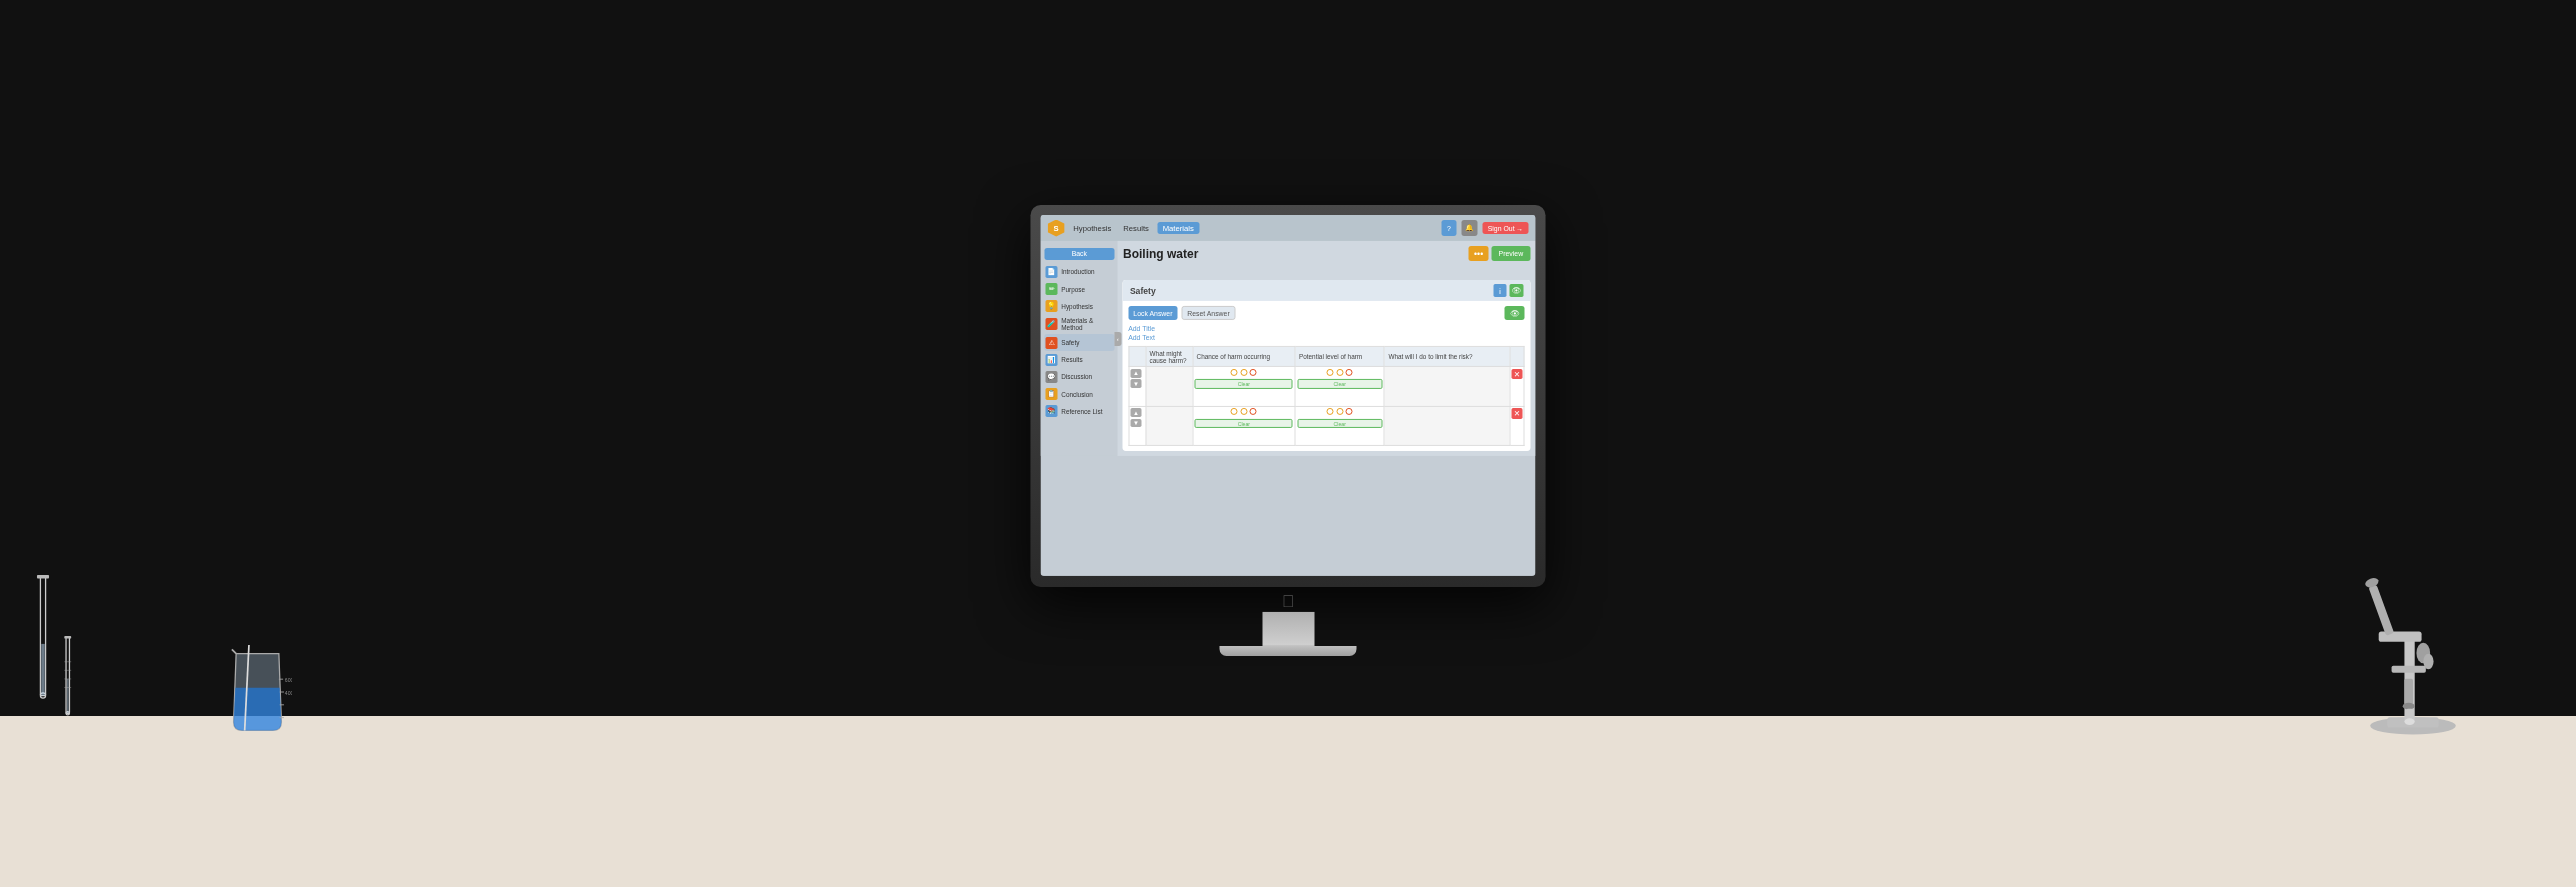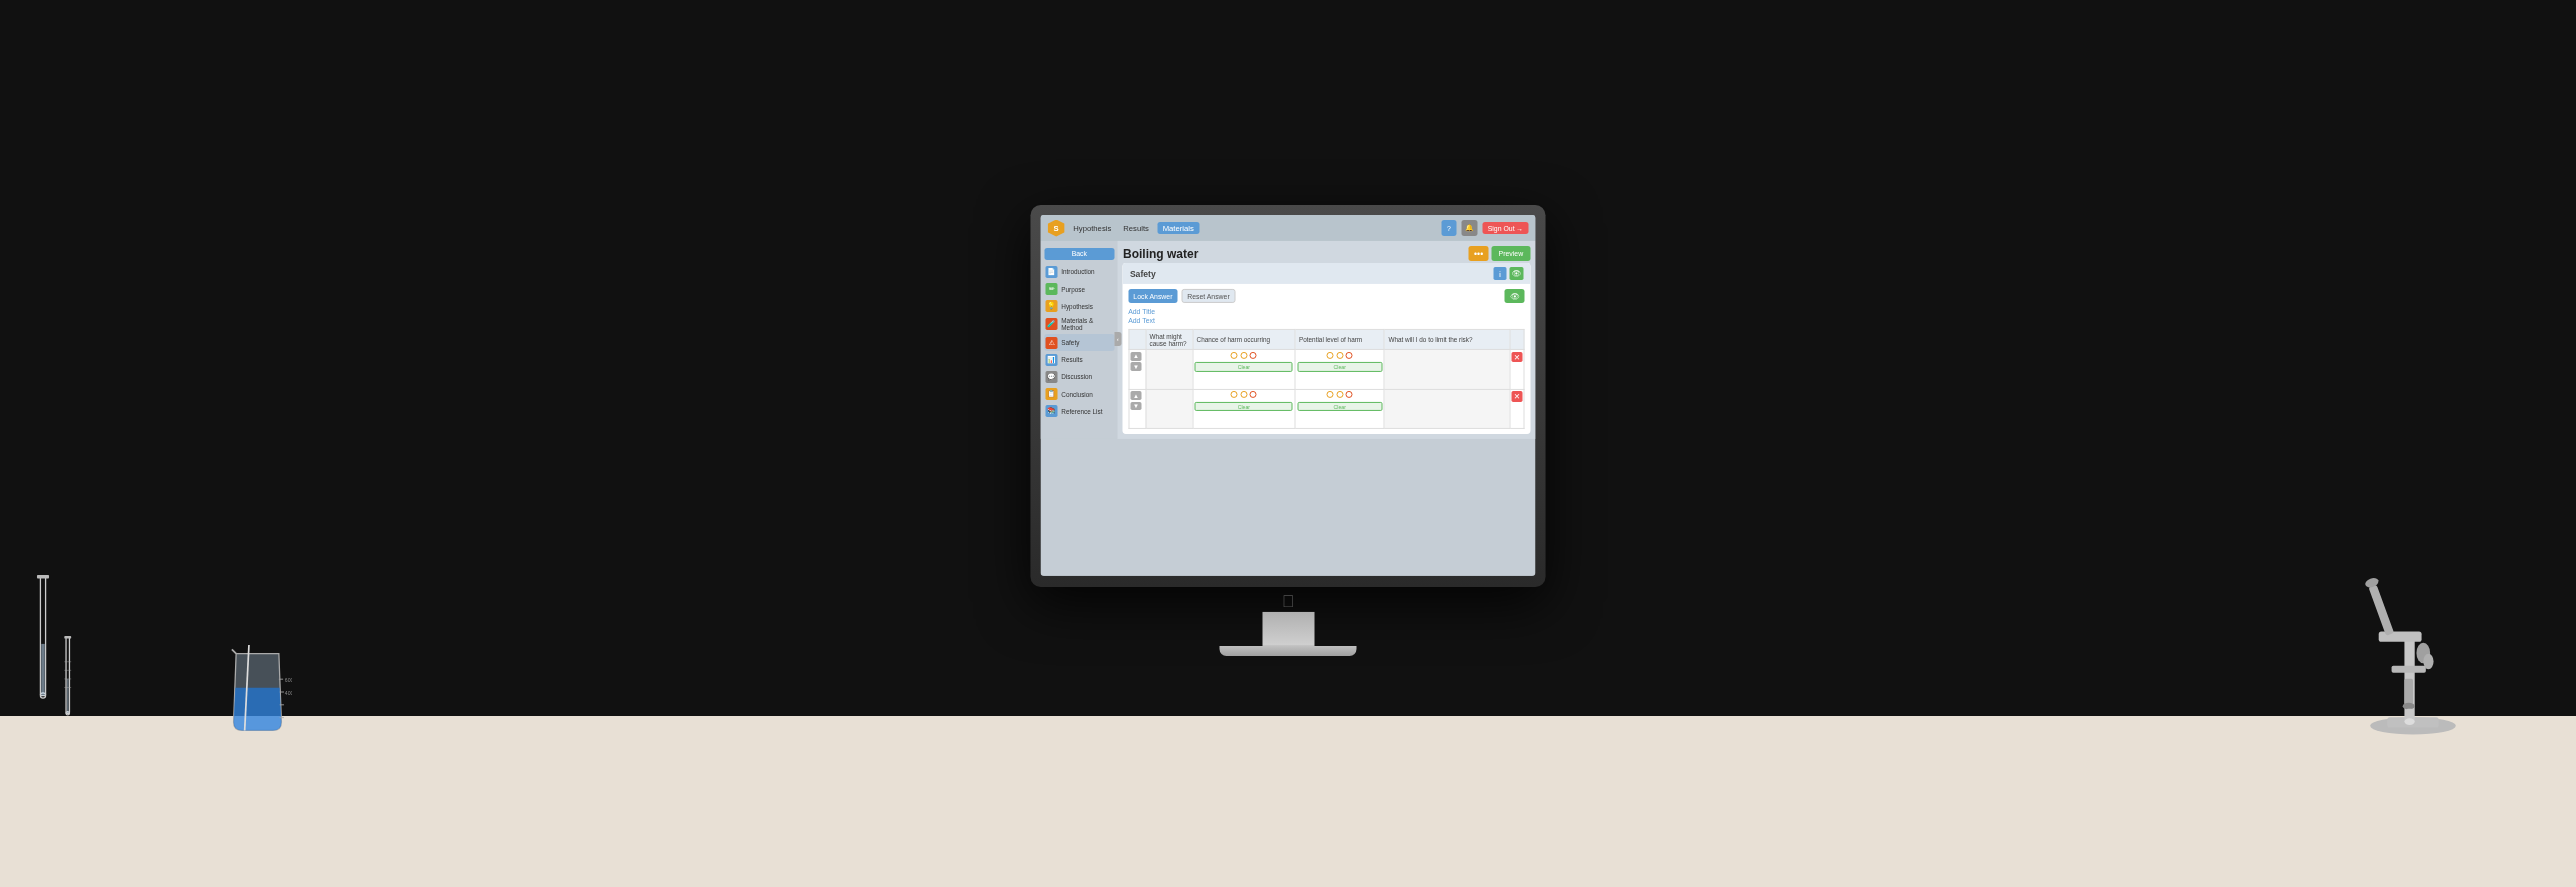--- a/index.html
+++ b/index.html
@@ -221,21 +221,21 @@
       flex: 1;
       padding: 5.2px;
       background: #d0d8e0;
       position: relative;
     }
 
     .main-header {
       display: flex;
       align-items: center;
       justify-content: space-between;
-      margin-bottom: 2px;
+      margin-bottom: 19px;
     }
 
     .page-title {
       font-size: 12px;
       font-weight: bold;
       color: #222;
     }
 
     .header-right {
       display: flex;

